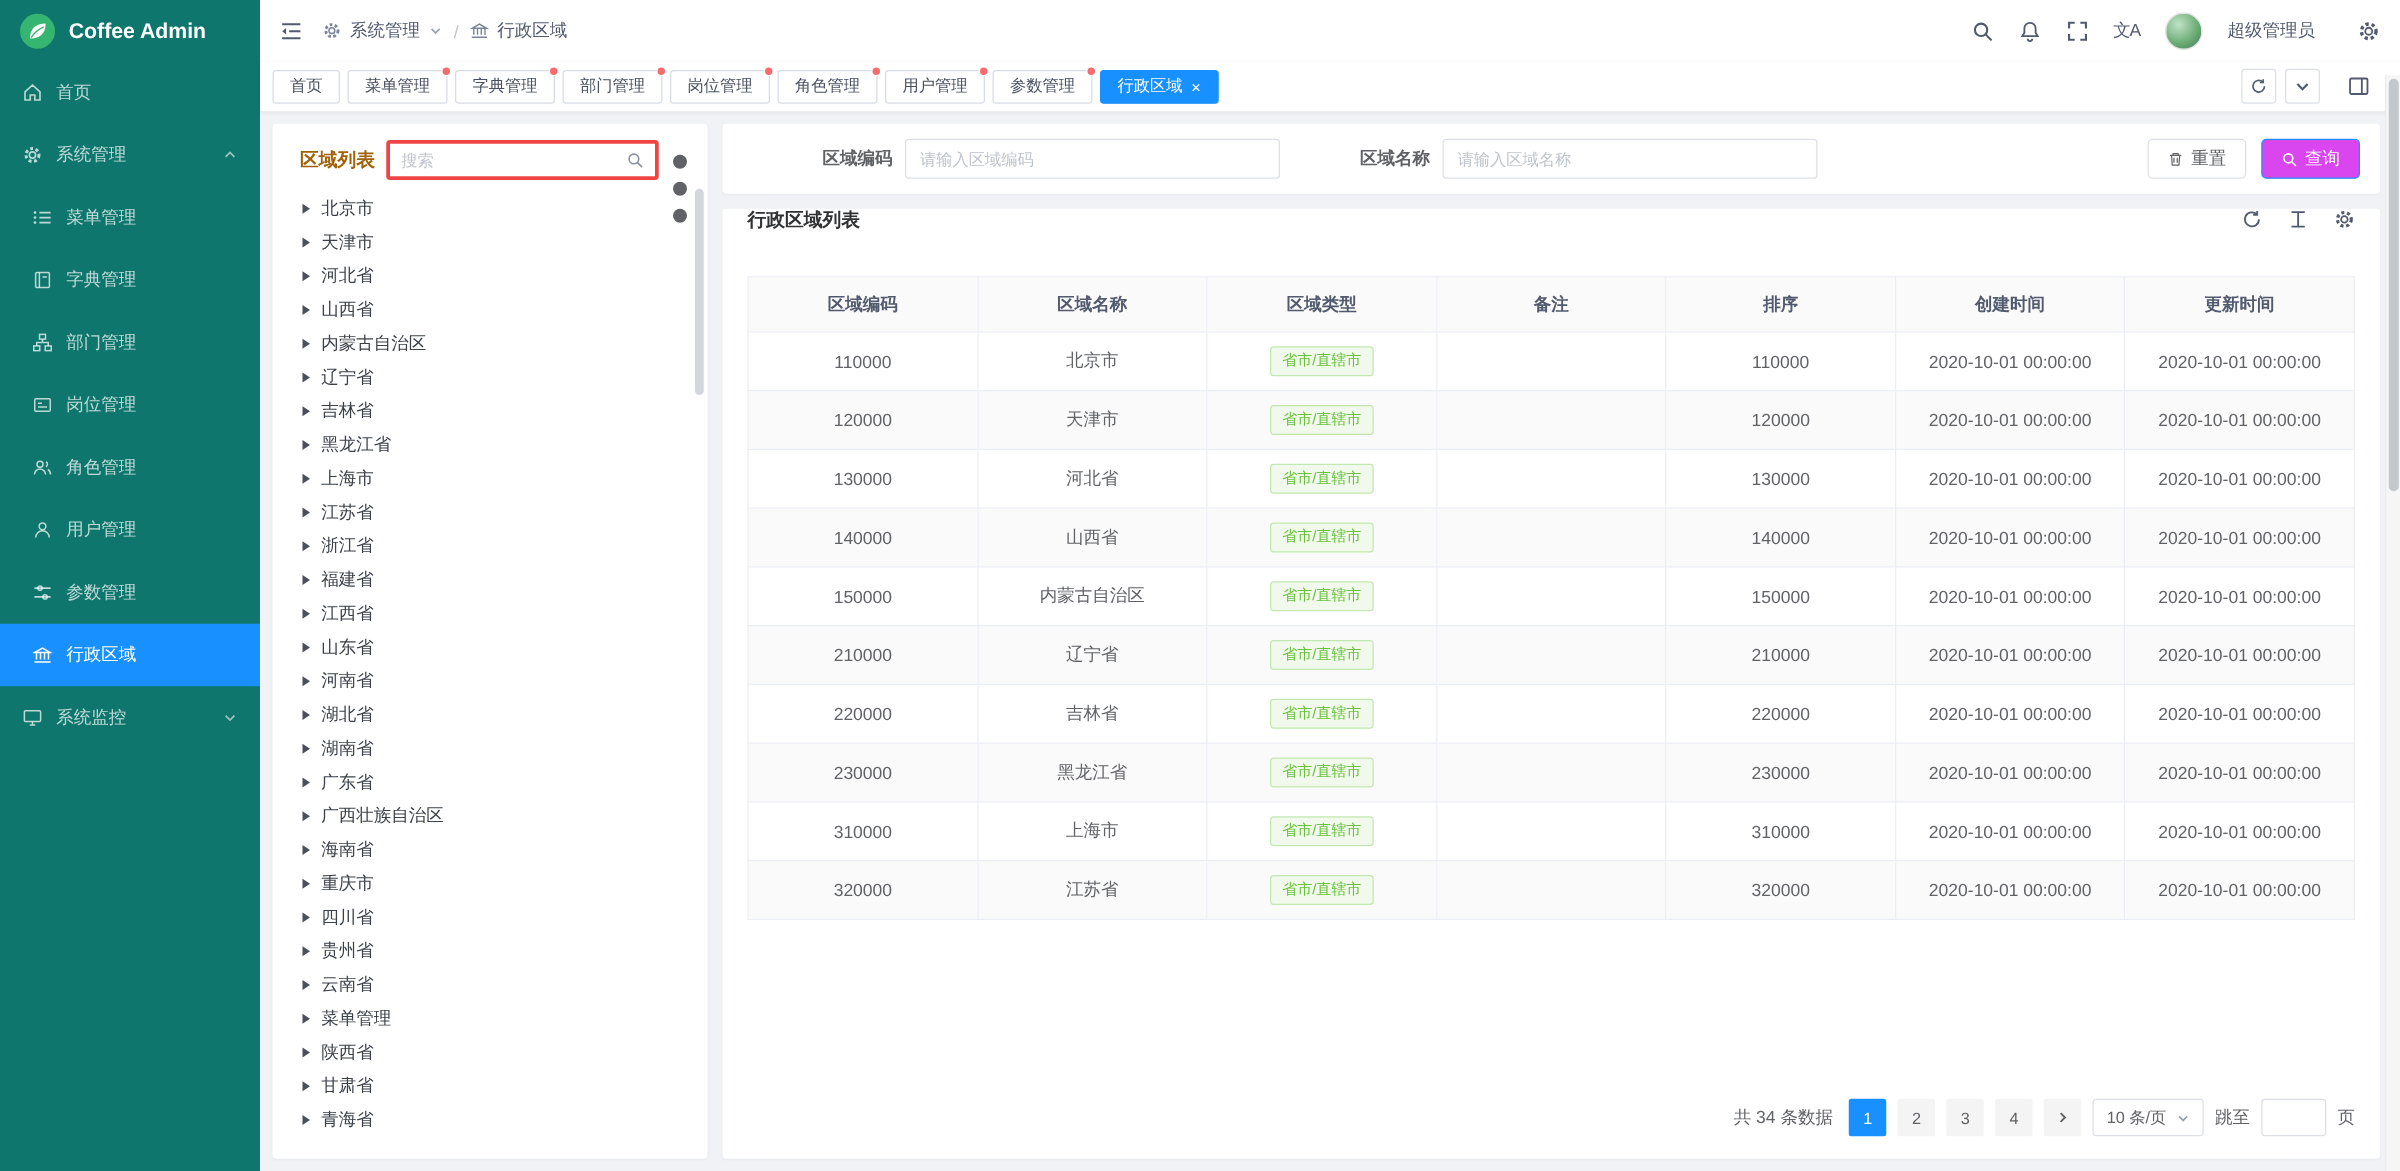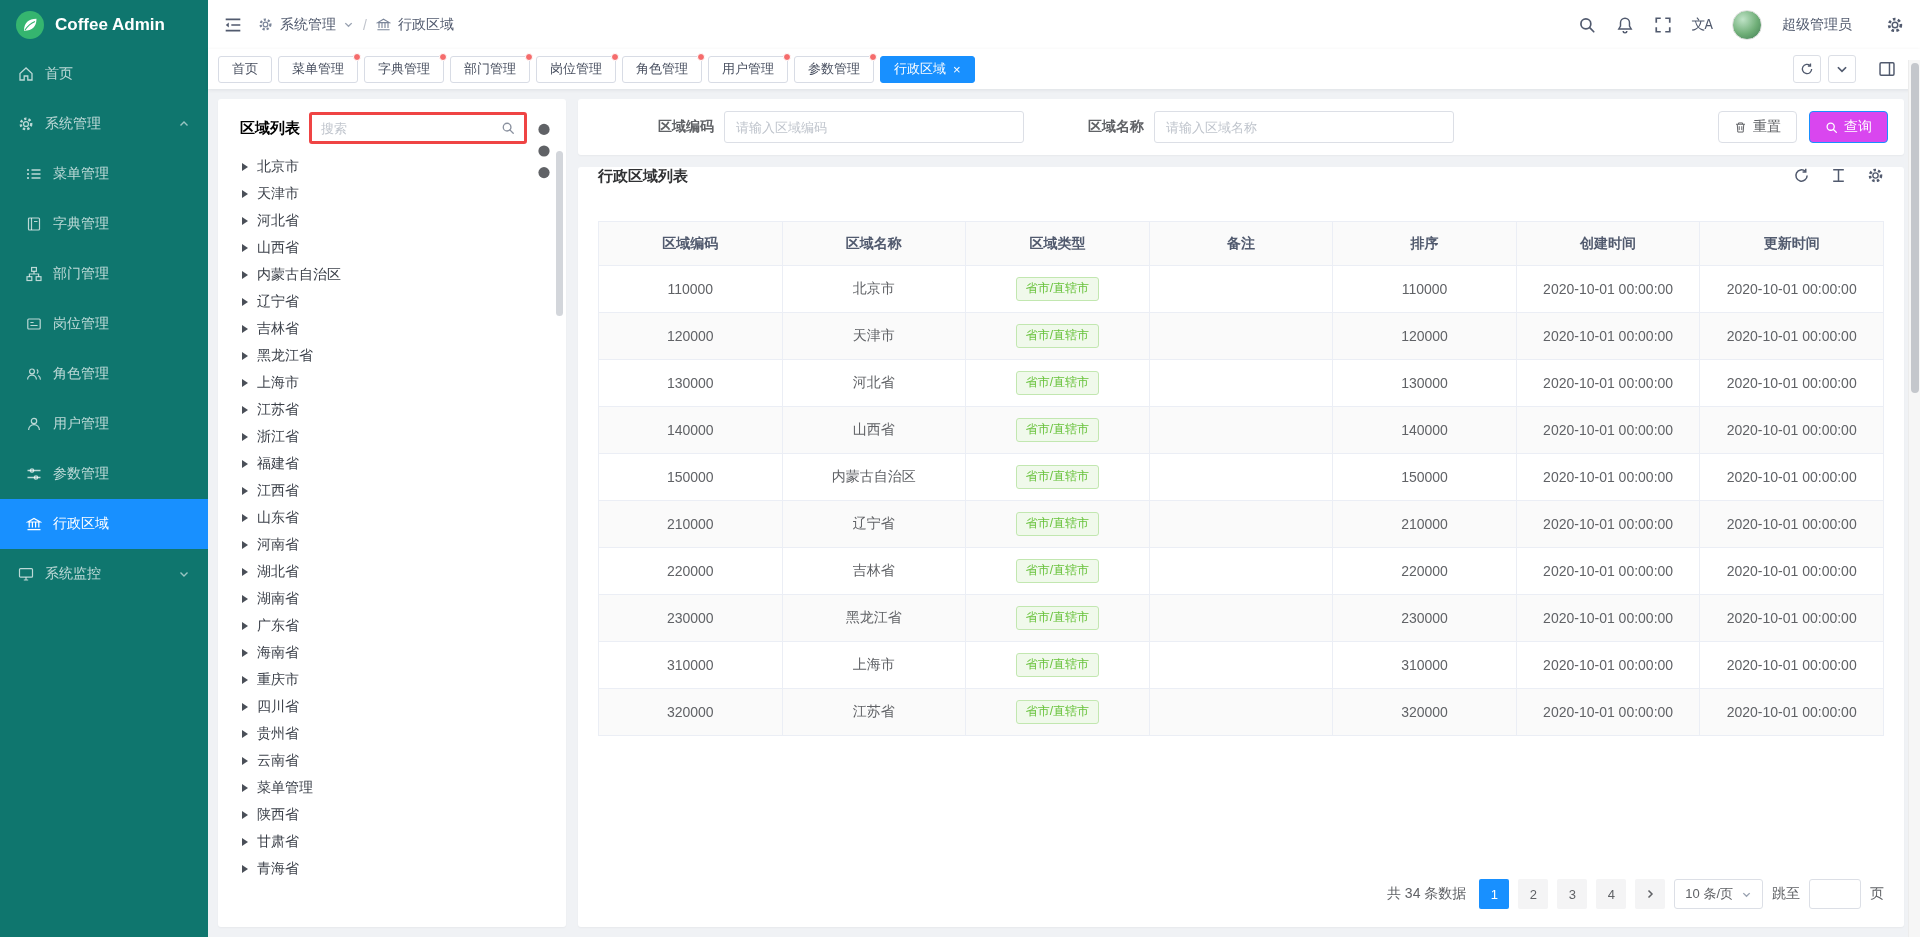--- a/index.html
+++ b/index.html
@@ -29,21 +29,21 @@
   
   .topbar { height:49px; background:#fff; display:flex; align-items:center;
     padding:0 16px; gap:16px; flex-shrink:0; color:#515a6e; }
   .fold-btn { width:18px; height:18px; cursor:pointer; color:#515a6e; }
   .breadcrumb { display:flex; align-items:center; gap:7px; font-size:14px; color:#515a6e; }
   .breadcrumb .bicon { width:15px; height:15px; color:#7a8599; }
   .breadcrumb .caret { width:11px; height:11px; color:#9aa3b2; }
   .breadcrumb .sep { color:#c0c4cc; margin:0 2px; }
   .topbar-right { margin-left:auto; display:flex; align-items:center; gap:20px; }
   .hicon { width:18px; height:18px; cursor:pointer; color:#515a6e; position:relative; }
-  .translate { font-size:14px; cursor:pointer; letter-spacing:-1px;font-family:Liberation Mono, monospace; }
+  .translate { font-size:14px; cursor:pointer; letter-spacing:-1px; }
   .avatar { width:30px; height:30px; border-radius:50%; cursor:pointer; flex-shrink:0;
     background:radial-gradient(circle at 35% 30%, #bfe3c7, #6fae77 55%, #3f7a52); border:1px solid #e2e2e2; }
   .user-name { font-size:14px; cursor:pointer; white-space:nowrap; }
   .settings-gear { margin-left:14px; }
 
   
   .tabbar { height:40px; background:#fff; display:flex; align-items:center; padding:0 10px;
     gap:6px; flex-shrink:0; box-shadow:0 1px 4px rgba(0,21,41,.08); position:relative; z-index:2; }
   .tab { position:relative; height:27px; display:flex; align-items:center; padding:0 13px;
     border:1px solid #d8dce5; background:#fff; color:#495060; font-size:13px; border-radius:3px;
@@ -58,21 +58,21 @@
   .tool-btn svg { width:14px; height:14px; }
   .layout-btn { width:18px; height:18px; color:#515a6e; cursor:pointer; margin:0 14px 0 16px; }
 
   
   .content { flex:1; display:flex; gap:12px; padding:10px 16px 10px 10px; overflow:hidden; }
 
   
   .tree-panel { width:348px; flex-shrink:0; background:#fff; border-radius:3px; padding:8px 14px;
     position:relative; overflow:hidden; box-shadow:0 1px 2px rgba(0,0,0,.04); }
   .tree-head { display:flex; align-items:center; gap:9px; padding:5px 0 9px 8px; }
-  .tree-title { font-weight:bold; font-size:15px; color:#000000; white-space:nowrap;text-align:right; }
+  .tree-title { font-weight:bold; font-size:15px; color:#a16207; white-space:nowrap;text-align:right; }
   .tree-search { flex:1; display:flex; align-items:center; border:3px solid #ef4444; border-radius:3px;
     height:32px; padding:0 9px; min-width:0; background:#fff; }
   .tree-search input { border:none; outline:none; flex:1; font-size:13px; min-width:0; color:#606266; }
   .tree-search input::placeholder { color:#bfc4cc; }
   .tree-search .sicon { width:14px; height:14px; color:#8a919f; flex-shrink:0; cursor:pointer; }
   .dots-btn { width:16px; height:18px; color:#606266; cursor:pointer; flex-shrink:0; }
   .tree-list { overflow:hidden; }
   .tree-item { display:flex; align-items:center; gap:9px; height:27px; padding-left:10px;
     font-size:14px; color:#3a3f48; cursor:pointer; white-space:nowrap; }
   .caret-right { width:0; height:0; border-top:4px solid transparent; border-bottom:4px solid transparent;
@@ -497,20 +497,24 @@
             <div class="tree-item">
               <span class="caret-right"></span>
               <span>湖南省</span>
             </div>
 
             <div class="tree-item">
               <span class="caret-right"></span>
               <span>广东省</span>
             </div>
 
+            <div class="tree-item">
+              <span class="caret-right"></span>
+              <span>广西壮族自治区</span>
+            </div>
 
             <div class="tree-item">
               <span class="caret-right"></span>
               <span>海南省</span>
             </div>
 
             <div class="tree-item">
               <span class="caret-right"></span>
               <span>重庆市</span>
             </div>

